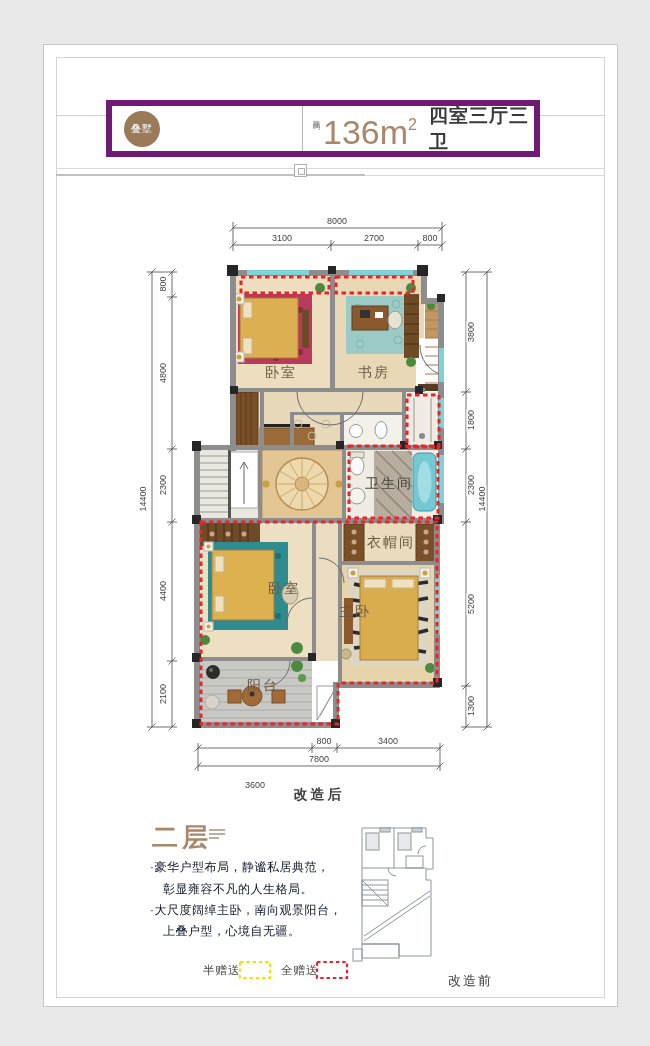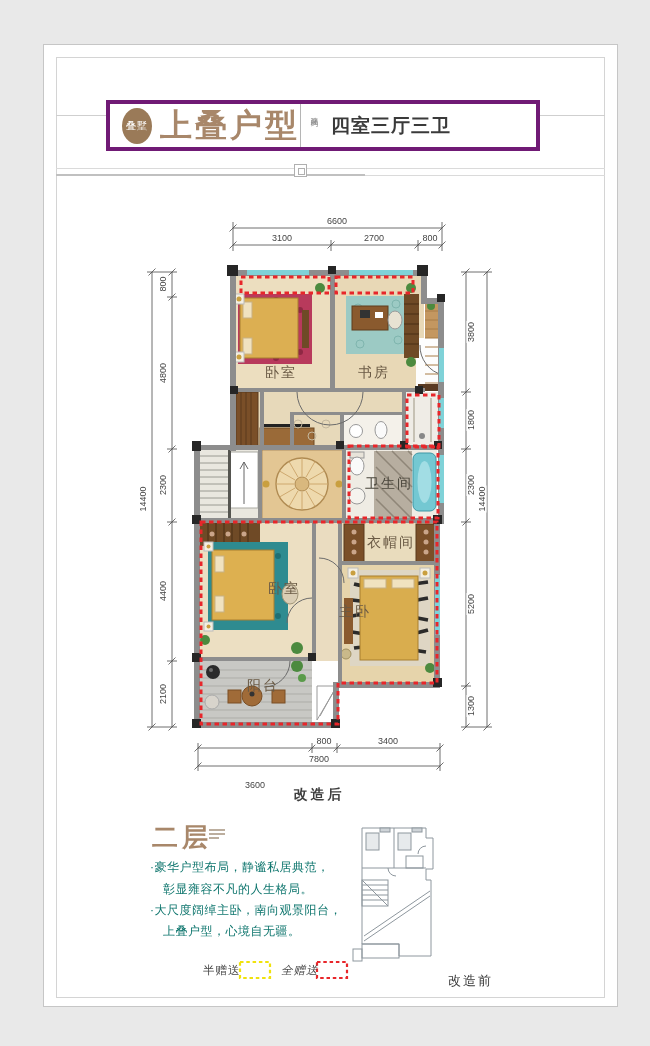--- a/index.html
+++ b/index.html
@@ -2,21 +2,21 @@
 <html><head>
 <meta charset="utf-8">
 <style>
   html,body{margin:0;padding:0;}
   #screen{position:relative;width:650px;height:1046px;background:#e9e9e9;overflow:hidden;
           font-family:"Liberation Sans",sans-serif;}
   .abs{position:absolute;}
   #page{left:43px;top:44px;width:575px;height:963px;background:#fff;border:1px solid #c6c6c6;box-sizing:border-box;}
   #innerframe{left:56px;top:57px;width:549px;height:941px;border:1px solid #d4d4d4;box-sizing:border-box;}
   .hline{height:1px;background:#cfcfcf;}
-  #headerbox{left:106px;top:100px;width:434px;height:51px;border:4px solid #701a75;box-sizing:border-box;background:#fff;display:flex;}
+  #headerbox{left:106px;top:100px;width:434px;height:57px;border:6px solid #701a75;box-sizing:border-box;background:#fff;display:flex;}
   #headerbox .cell-l{width:190px;display:flex;align-items:center;border-right:1px solid #b5b5b5;}
   #headerbox .cell-r{flex:1;display:flex;align-items:center;padding-left:8px;}
   .seal{width:36px;height:36px;border-radius:50%;background:#9a7a58;color:#fff;margin-left:12px;
         display:flex;align-items:center;justify-content:center;font-size:10px;line-height:10px;
         text-align:center;font-family:"Liberation Serif",serif;letter-spacing:1px;}
   .htitle{font-family:"Liberation Serif",serif;font-weight:bold;font-size:32px;color:#a8876a;
           letter-spacing:3px;margin-left:8px;white-space:nowrap;}
   .arealabel{writing-mode:vertical-rl;font-size:7.5px;color:#8e8e8e;letter-spacing:1px;height:30px;}
   .areaval{font-size:34px;color:#a8876a;line-height:34px;margin-left:2px;}
   .areaexp{font-size:16px;color:#a8876a;vertical-align:14px;}
@@ -26,41 +26,41 @@
   .dim{font-size:9px;color:#454545;line-height:9px;white-space:nowrap;background:#fff;padding:0 1px;
        transform:translate(-50%,-50%);}
   .dimv{font-size:9px;color:#454545;line-height:9px;white-space:nowrap;background:#fff;padding:0 1px;
        transform:translate(-50%,-50%) rotate(-90deg);}
   .room{font-size:14px;color:#6a5a45;letter-spacing:2px;white-space:nowrap;transform:translate(-50%,-50%);}
   .caption{font-size:14px;font-weight:bold;color:#3f3f3f;letter-spacing:3px;transform:translate(-50%,0);white-space:nowrap;font-family:Liberation Mono, monospace;}
   .caption-sm{font-size:13px;color:#3a3a3a;letter-spacing:2px;white-space:nowrap;}
   .floor-title{font-family:"Liberation Serif",serif;font-size:26px;font-weight:bold;color:#a8876a;letter-spacing:4px;}
   .title-mark{left:209px;top:829px;width:16px;height:10px;}
   .title-mark b{display:block;height:2px;background:#bcae9e;margin-bottom:2px;}
-  .bullet-line{font-size:12px;color:#0f766e;letter-spacing:0.5px;white-space:nowrap;}
+  .bullet-line{font-size:12px;color:#0f172a;letter-spacing:0.5px;white-space:nowrap;}
   .legend-label{font-size:11.5px;color:#484848;letter-spacing:1px;line-height:16px;white-space:nowrap;}
 </style>
 </head>
 <body>
 
 <div id="screen">
 
   <div class="abs" id="page"></div>
   <div class="abs" id="innerframe"></div>
 
   <div class="abs hline" style="left:56px;top:115px;width:50px;"></div>
   <div class="abs hline" style="left:540px;top:115px;width:65px;"></div>
 
   <div class="abs" id="headerbox">
     <div class="cell-l">
       <div class="seal">叠墅</div>
-      <div class="htitle">上叠户型</div>
     </div>
     <div class="cell-r">
       <span class="arealabel">建面约</span>
+      <span class="areaval"><span>136m</span><span class="areaexp">2</span></span>
       <span class="spec">四室三厅三卫</span>
     </div>
   </div>
 
   <div class="abs hline" style="left:56px;top:168px;width:549px;background:#dadada;"></div>
   <div class="abs" style="left:56px;top:174px;width:309px;height:2px;background:#c0c0c0;"></div>
   <div class="abs hline" style="left:365px;top:175px;width:240px;background:#dadada;"></div>
   <div class="abs orn-square">
       <i></i>
     </div>
@@ -337,21 +337,21 @@
       <rect x="380" y="828" width="10" height="4" fill="#cfd4d8"></rect>
       <rect x="412" y="828" width="10" height="4" fill="#cfd4d8"></rect>
       <path d="M388,868 A8,8 0 0 0 396,876"></path>
       <path d="M426,846 A8,8 0 0 0 418,854"></path>
     </g>
 
     <rect x="240" y="962" width="30" height="16" fill="none" stroke="#f0e20c" stroke-width="2.2" stroke-dasharray="3.5 2.8"></rect>
     <rect x="317" y="962" width="30" height="16" fill="none" stroke="#e8262a" stroke-width="2.2" stroke-dasharray="3.5 2.8"></rect>
   </svg>
 
-  <span class="abs dim" style="left:337px;top:221px;">6600</span>
+  <span class="abs dim" style="left:337px;top:221px;">8000</span>
   <span class="abs dim" style="left:282px;top:238px;">3100</span>
   <span class="abs dim" style="left:374px;top:238px;">2700</span>
   <span class="abs dim" style="left:430px;top:238px;">800</span>
 
   <span class="abs dimv" style="left:163px;top:284px;">800</span>
   <span class="abs dimv" style="left:163px;top:373px;">4800</span>
   <span class="abs dimv" style="left:163px;top:485px;">2300</span>
   <span class="abs dimv" style="left:163px;top:591px;">4400</span>
   <span class="abs dimv" style="left:163px;top:694px;">2100</span>
   <span class="abs dimv" style="left:143px;top:499px;">14400</span>
@@ -384,15 +384,15 @@
       <b></b>
       <b></b>
       <b style="width:10px;"></b>
     </span>
   <span class="abs bullet-line" style="left:150px;top:859px;">·豪华户型布局，静谧私居典范，</span>
   <span class="abs bullet-line" style="left:163px;top:881px;">彰显雍容不凡的人生格局。</span>
   <span class="abs bullet-line" style="left:150px;top:902px;">·大尺度阔绰主卧，南向观景阳台，</span>
   <span class="abs bullet-line" style="left:163px;top:923px;">上叠户型，心境自无疆。</span>
 
   <span class="abs legend-label" style="left:203px;top:962px;">半赠送</span>
-  <span class="abs legend-label" style="left:281px;top:962px;font-style:italic;">全赠送</span>
+  <span class="abs legend-label" style="left:281px;top:962px;">全赠送</span>
 
 </div>
 
 </body></html>

